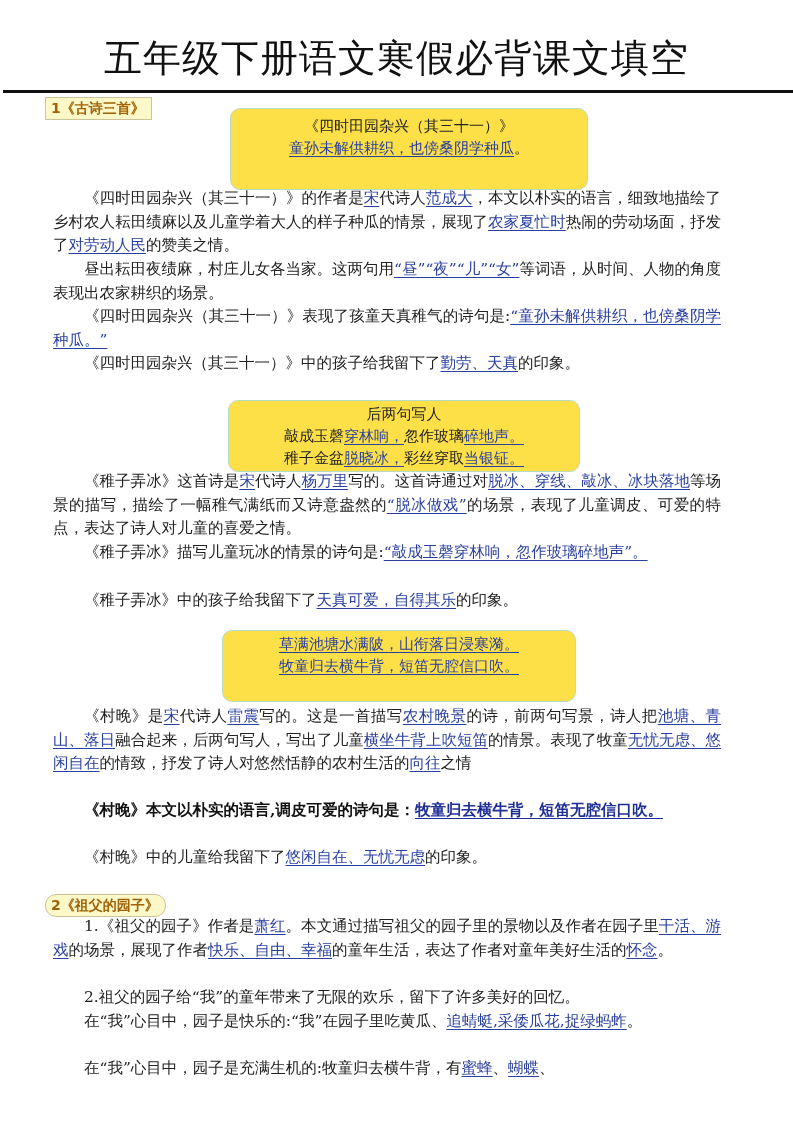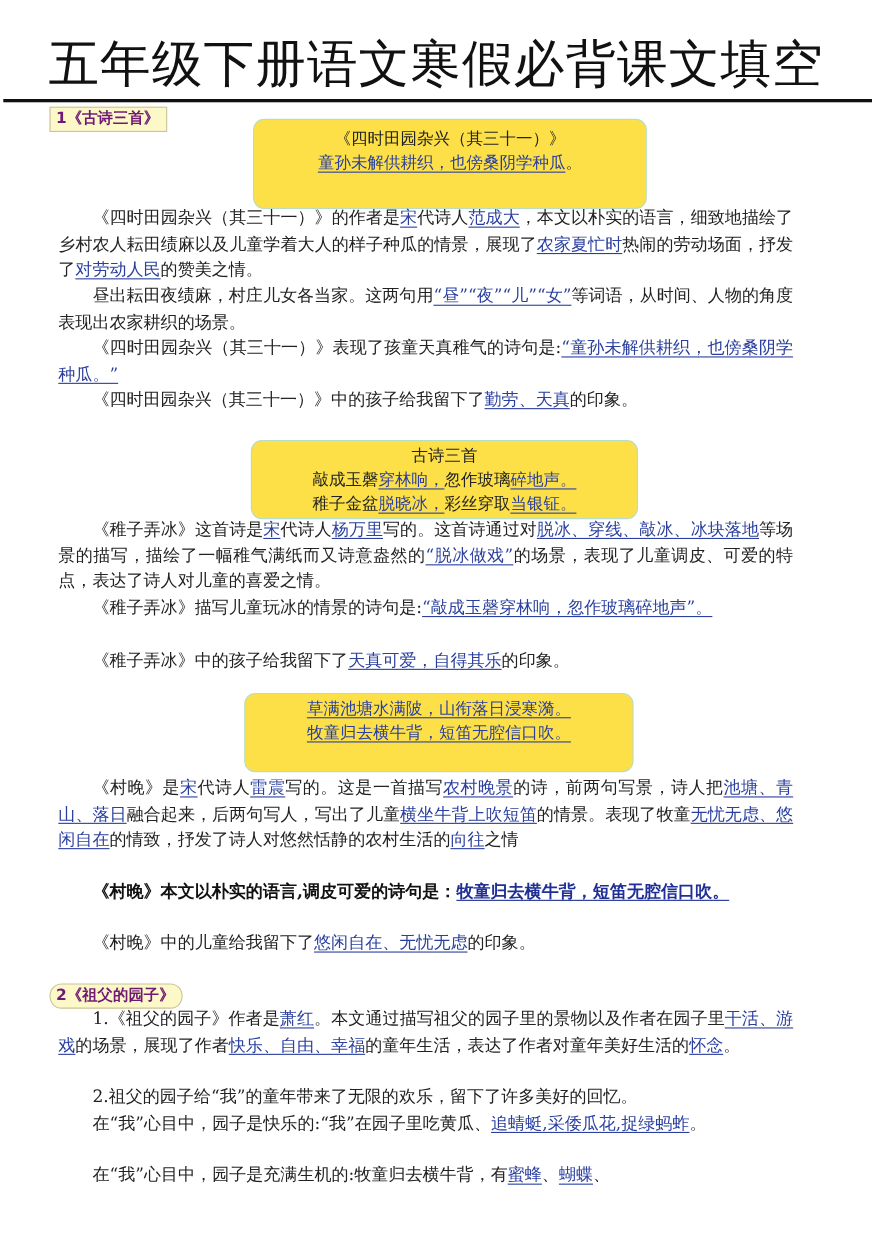--- a/index.html
+++ b/index.html
@@ -4,31 +4,31 @@
 <style>
   html, body { margin: 0; padding: 0; background: #ffffff; }
   body {
     width: 793px; height: 1122px; overflow: hidden; position: relative;
     font-family: "DejaVu Serif", "Liberation Serif", serif;
     color: #1a1a1a;
   }
   .title {
     position: absolute; left: 0; top: 28px; width: 793px; text-align: center;
     font-family: "DejaVu Sans", "Liberation Sans", sans-serif;
-    font-size: 46px; letter-spacing: 1px; color: #111; line-height: 60px;
+    font-size: 38px; letter-spacing: 1px; color: #111; line-height: 60px;
     font-weight: normal;
   }
   .title-rule {
     position: absolute; left: 3px; top: 90px; width: 790px; height: 3px; background: #111;
   }
   .section-label {
     position: absolute; height: 21px; line-height: 21px;
     background: #fcf8c8; border: 1px solid #c9c49a;
     font-family: "DejaVu Sans", "Liberation Sans", sans-serif;
-    font-weight: bold; font-size: 14px; padding: 0 6px 0 5px; color: #701a75;
+    font-weight: bold; font-size: 14px; padding: 0 6px 0 5px; color: #a16207;
   }
   .poem-box {
     position: absolute; background: #fde047; border: 1px solid #b9dcc5;
     border-radius: 10px; text-align: center; font-size: 15px; line-height: 22px;
     padding-top: 6px; box-sizing: border-box; color: #222;
   }
   .poem-box .line { display: block; white-space: nowrap; }
   .u { color: #2a3f9e; text-decoration: underline; text-underline-offset: 3px; text-decoration-thickness: 1px; }
   .para {
     position: absolute; left: 53px; width: 668px; font-size: 15.5px; line-height: 23.5px;
@@ -60,21 +60,21 @@
   <span>昼出耘田夜绩麻，村庄儿女各当家。这两句用</span><span class="u">“昼”“夜”“儿”“女”</span><span>等词语，从时间、人物的角度表现出农家耕织的场景。</span>
 </p>
 <p class="para indent" style="top:305px;">
   <span>《四时田园杂兴（其三十一）》表现了孩童天真稚气的诗句是:</span><span class="u">“童孙未解供耕织，也傍桑阴学种瓜。”</span>
 </p>
 <p class="para indent" style="top:352px;">
   <span>《四时田园杂兴（其三十一）》中的孩子给我留下了</span><span class="u">勤劳、天真</span><span>的印象。</span>
 </p>
 
 <div class="poem-box" style="left:228px; top:400px; width:352px; height:72px; padding-top:2px;">
-  <span class="line">古诗三首</span>
+  <span class="line">后两句写人</span>
   <span class="line">
     <span>敲成玉磬</span><span class="u">穿林响，</span><span>忽作玻璃</span><span class="u">碎地声。</span>
   </span>
   <span class="line">
     <span>稚子金盆</span><span class="u">脱晓冰，</span><span>彩丝穿取</span><span class="u">当银钲。</span>
   </span>
 </div>
 
 <p class="para indent" style="top:470px;">
   <span>《稚子弄冰》这首诗是</span><span class="u">宋</span><span>代诗人</span><span class="u">杨万里</span><span>写的。这首诗通过对</span><span class="u">脱冰、穿线、敲冰、冰块落地</span><span>等场景的描写，描绘了一幅稚气满纸而又诗意盎然的</span><span class="u">“脱冰做戏”</span><span>的场景，表现了儿童调皮、可爱的特点，表达了诗人对儿童的喜爱之情。</span>

